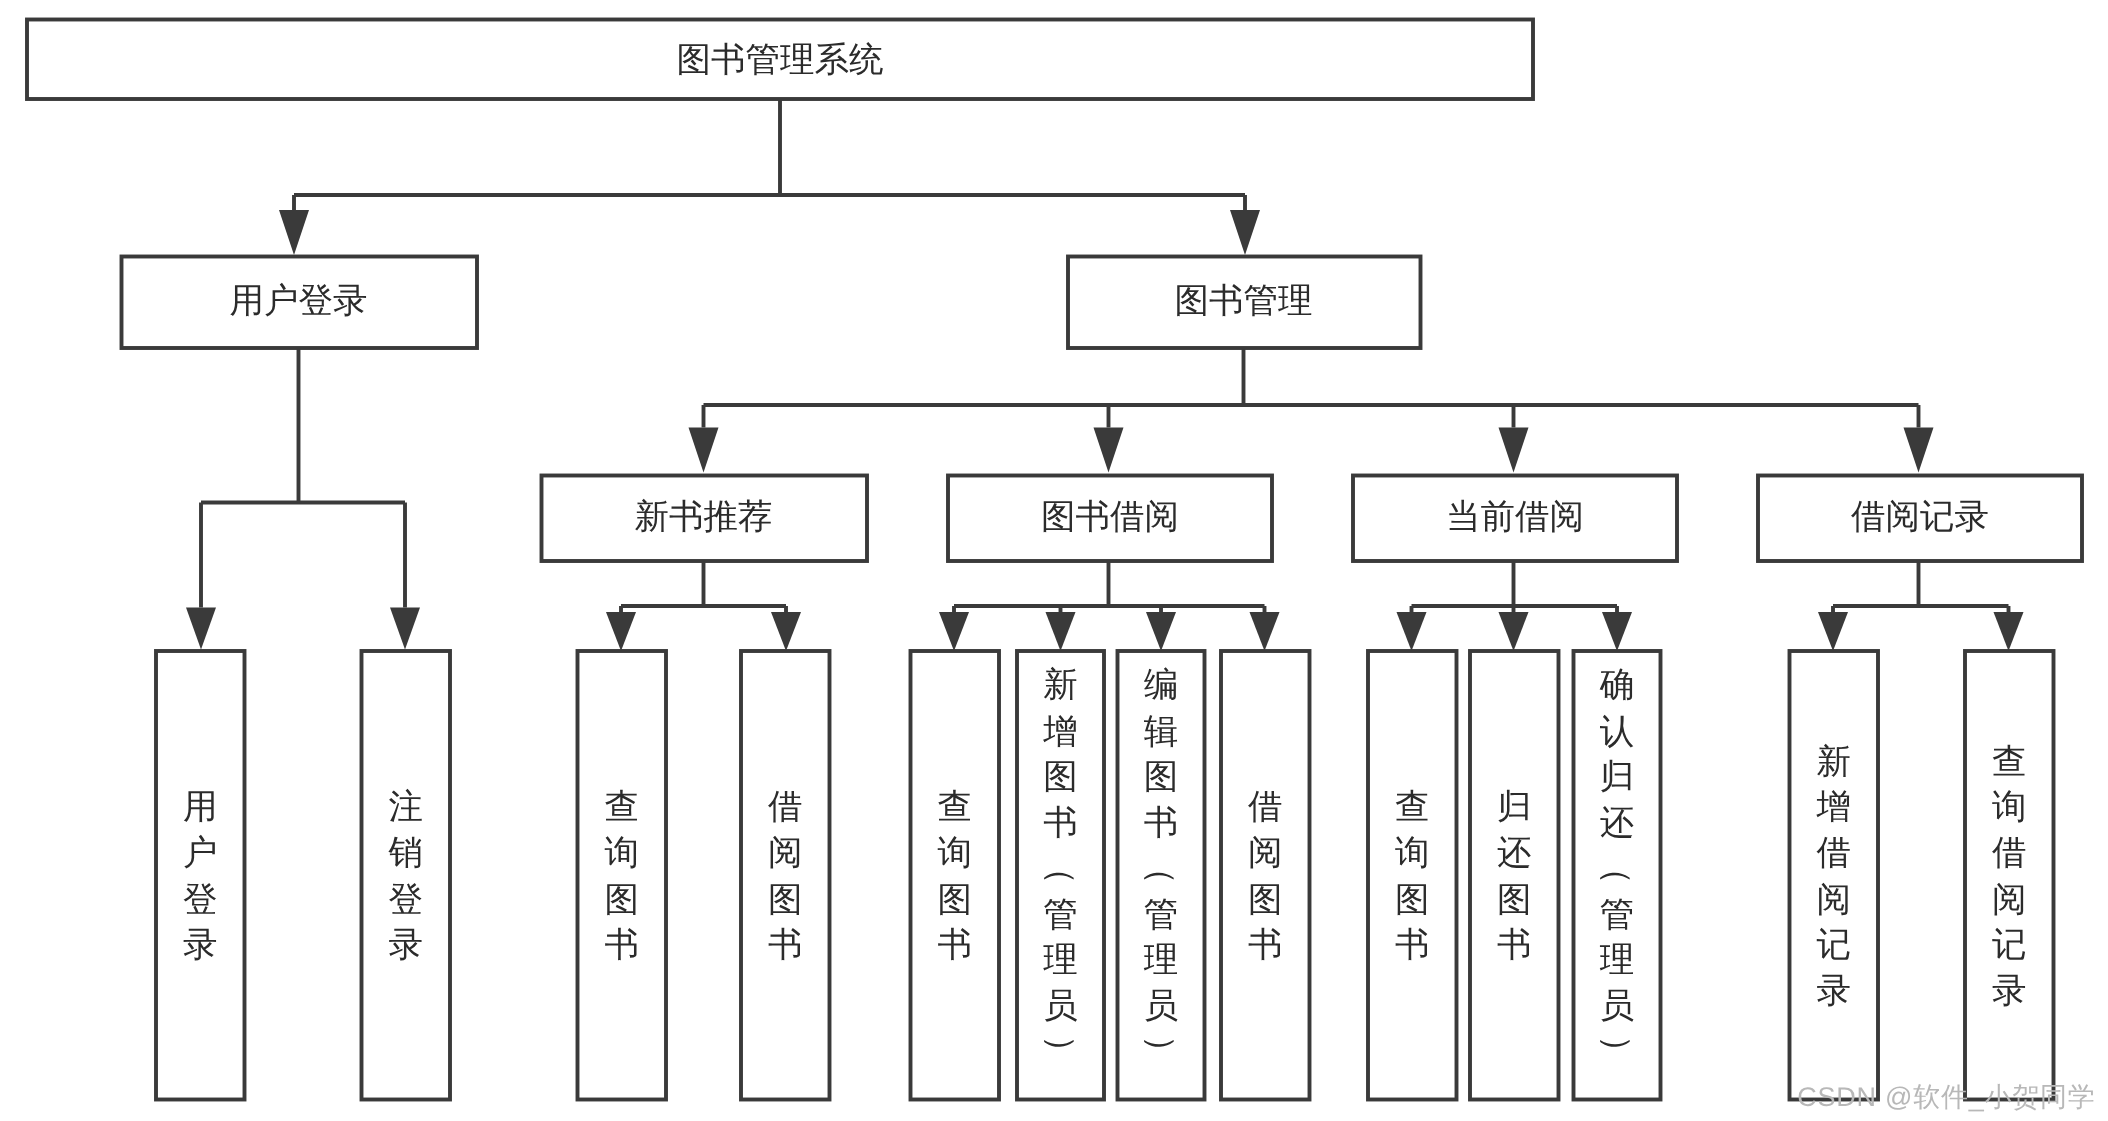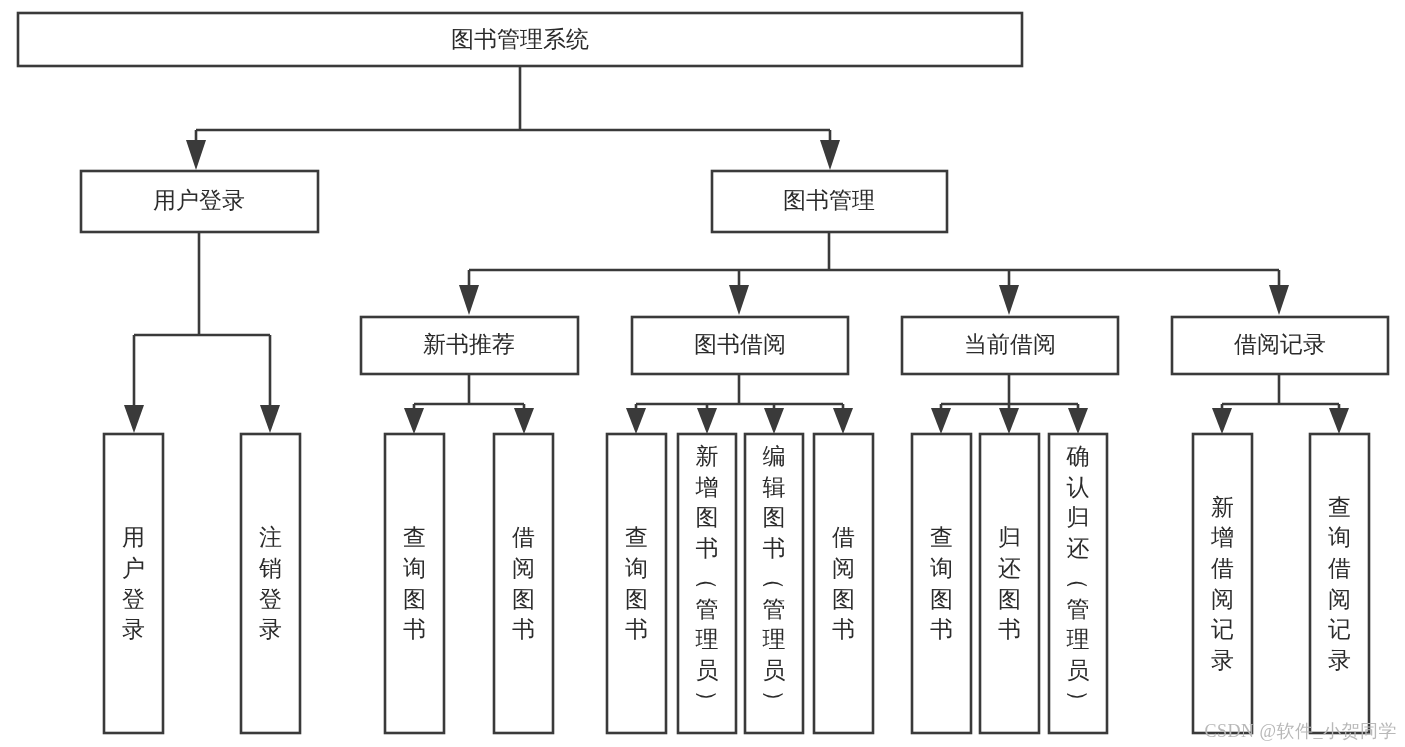--- a/index.html
+++ b/index.html
@@ -59,21 +59,21 @@
     pointer-events: none;
     white-space: pre;
   }
   .vtext-wrap span {
     display: block;
   }
   .watermark {
     position: absolute;
     right: 8px;
     bottom: 4px;
-    font-family: Liberation Serif, serif;
+    font-family: Liberation Sans, sans-serif;
     font-size: 18px;
     color: #b8b8b8;
     letter-spacing: 0.5px;
     white-space: nowrap;
   }
 </style>
 </head>
 <body>
 
 <div id="diagram-root">

